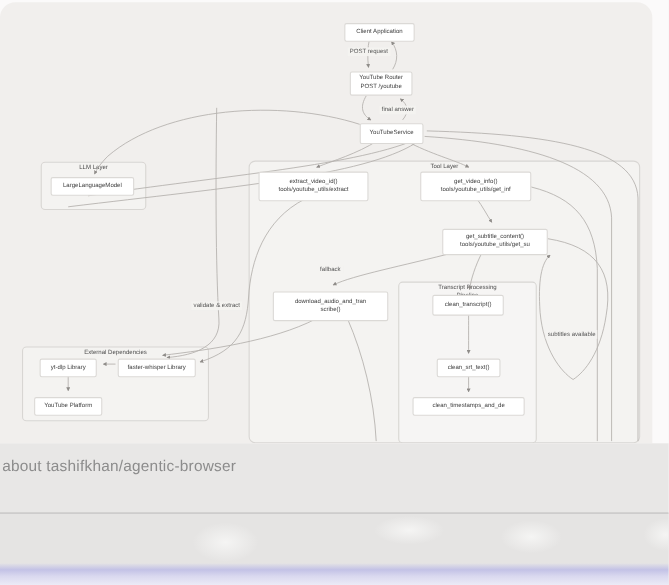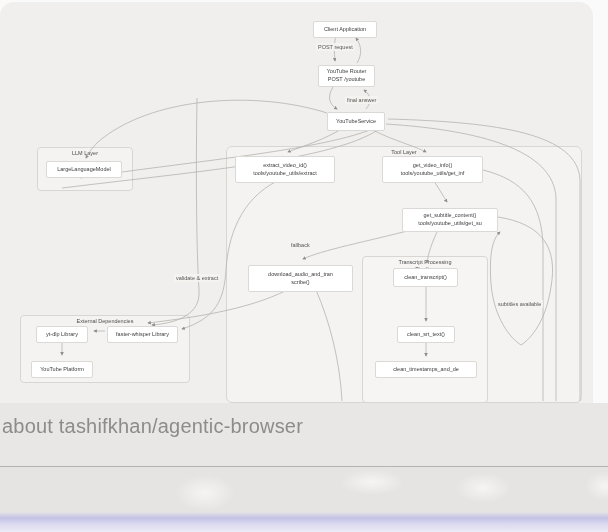--- a/index.html
+++ b/index.html
@@ -37,21 +37,21 @@
   }
 
   
   .overlay{
     position:absolute;left:0;top:403px;width:608px;height:129px;
     background:#e8e7e6;z-index:10;overflow:hidden;
   }
   .prompt-row{position:absolute;left:0;top:0;width:608px;height:63px;}
   .prompt-text{
     position:absolute;left:2px;top:12px;
-    font-size:20px;color:#8c8c8c;letter-spacing:0.2px;white-space:nowrap;
+    font-size:14px;color:#8c8c8c;letter-spacing:0.2px;white-space:nowrap;
   }
   .overlay-divider{
     position:absolute;left:0;top:63px;width:608px;height:1px;background:#b4b3b2;
   }
   .overlay-lower{
     position:absolute;left:0;top:64px;width:608px;height:45px;background:#e5e4e3;
   }
   .blob{
     position:absolute;border-radius:50%;
     background:radial-gradient(closest-side, rgba(250,250,249,0.75), rgba(250,250,249,0));

